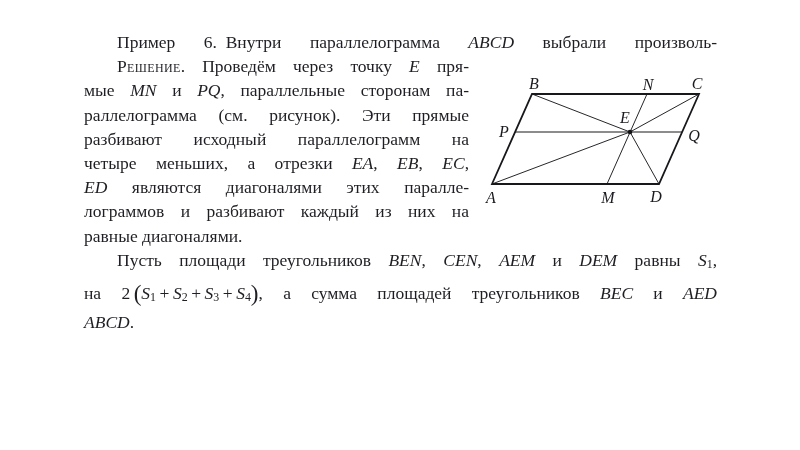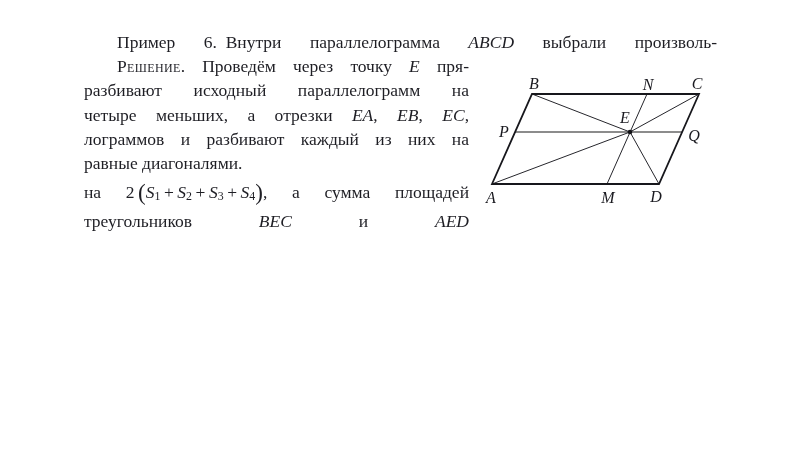--- a/index.html
+++ b/index.html
@@ -71,24 +71,29 @@
             <text x="171" y="24" class="vlabel">N</text>
             <text x="220" y="23" class="vlabel">C</text>
             <text x="27" y="71" class="vlabel">P</text>
             <text x="148" y="57" class="vlabel">E</text>
             <text x="217" y="75" class="vlabel">Q</text>
             <text x="131" y="137" class="vlabel">M</text>
             <text x="179" y="136" class="vlabel">D</text>
           </svg>
       </div>
     <div class="tline indent"><span class="s-sc">Решение</span><span>. Проведём через точку </span><span class="s-i">E</span><span> пря-</span></div>
+        <div class="tline"><span>мые </span><span class="s-i">MN</span><span> и </span><span class="s-i">PQ</span><span>, параллельные сторонам па-</span></div>
+        <div class="tline"><span>раллелограмма (см. рисунок). Эти прямые</span></div>
         <div class="tline"><span>разбивают исходный параллелограмм на</span></div>
         <div class="tline"><span>четыре меньших, а отрезки </span><span class="s-i">EA</span><span>, </span><span class="s-i">EB</span><span>, </span><span class="s-i">EC</span><span>,</span></div>
+        <div class="tline"><span class="s-i">ED</span><span> являются диагоналями этих паралле-</span></div>
         <div class="tline"><span>лограммов и разбивают каждый из них на</span></div>
         <div class="tline last"><span>равные диагоналями.</span></div>
       </div>
 
     <div class="para">
+        <div class="tline indent"><span>Пусть площади треугольников </span><span class="s-i">BEN</span><span>, </span><span class="s-i">CEN</span><span>, </span><span class="s-i">AEM</span><span> и </span><span class="s-i">DEM</span><span> равны </span><span class="s-i">S</span><span class="s-sub">1</span><span>,</span></div>
         <div class="tline pad"><span>на 2 </span><span class="s-bp">(</span><span class="s-i">S</span><span class="s-sub">1</span><span> + </span><span class="s-i">S</span><span class="s-sub">2</span><span> + </span><span class="s-i">S</span><span class="s-sub">3</span><span> + </span><span class="s-i">S</span><span class="s-sub">4</span><span class="s-bp">)</span><span>, а сумма площадей треугольников </span><span class="s-i">BEC</span><span> и </span><span class="s-i">AED</span></div>
+        <div class="tline last"><span class="s-i">ABCD</span><span>.</span></div>
       </div>
 
   </div>
 </div>
 
 </body></html>

